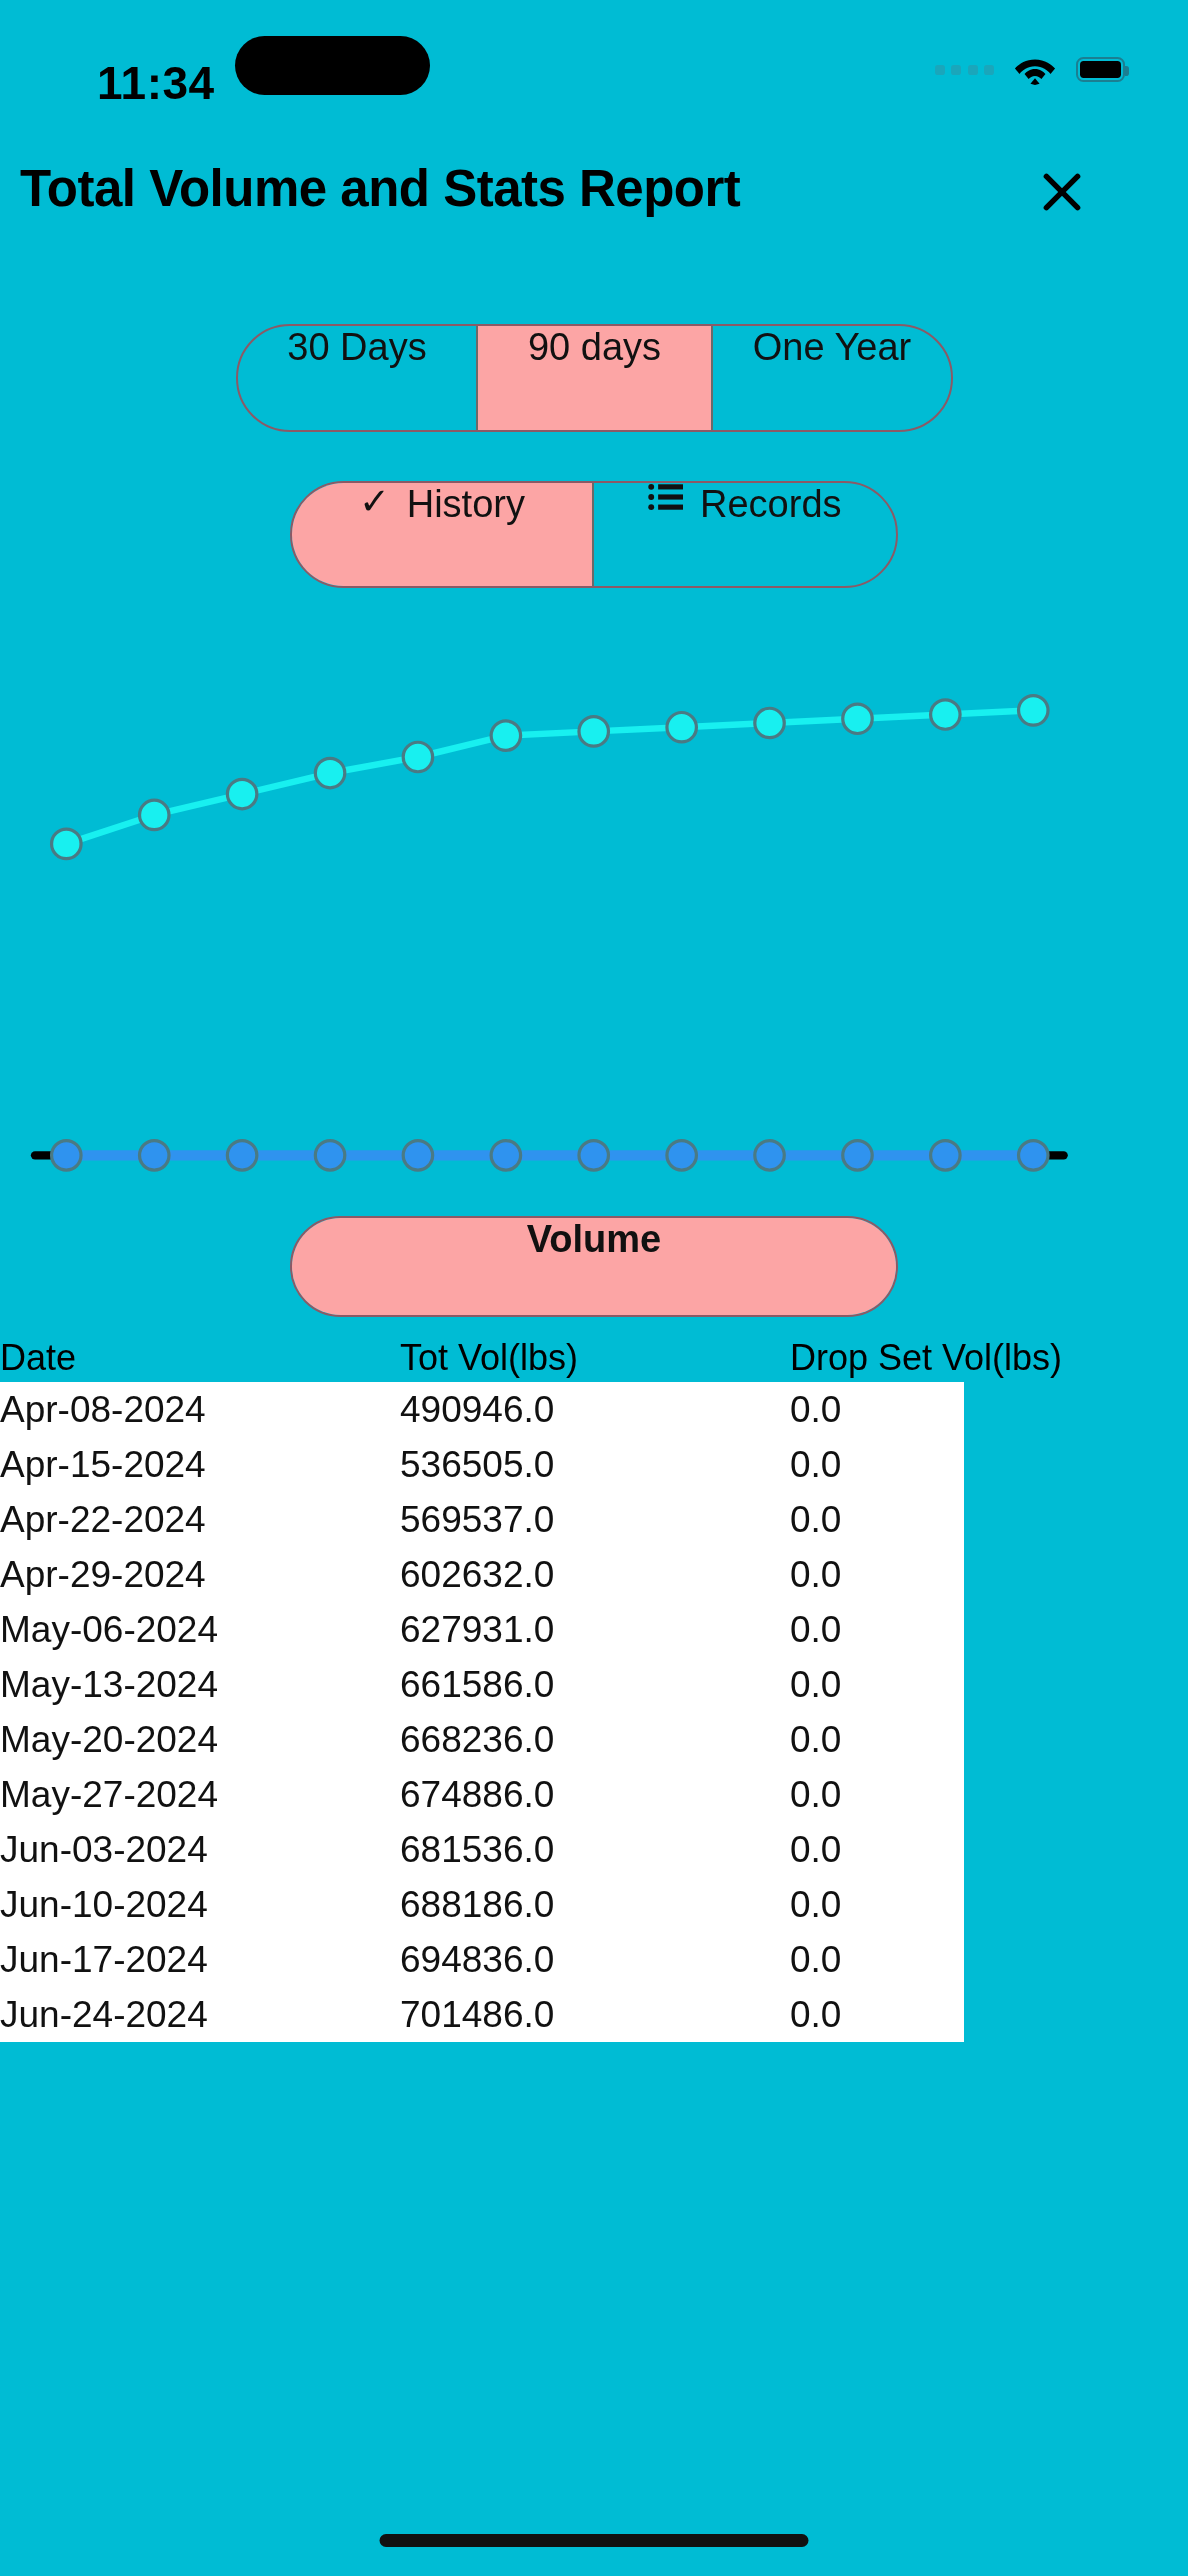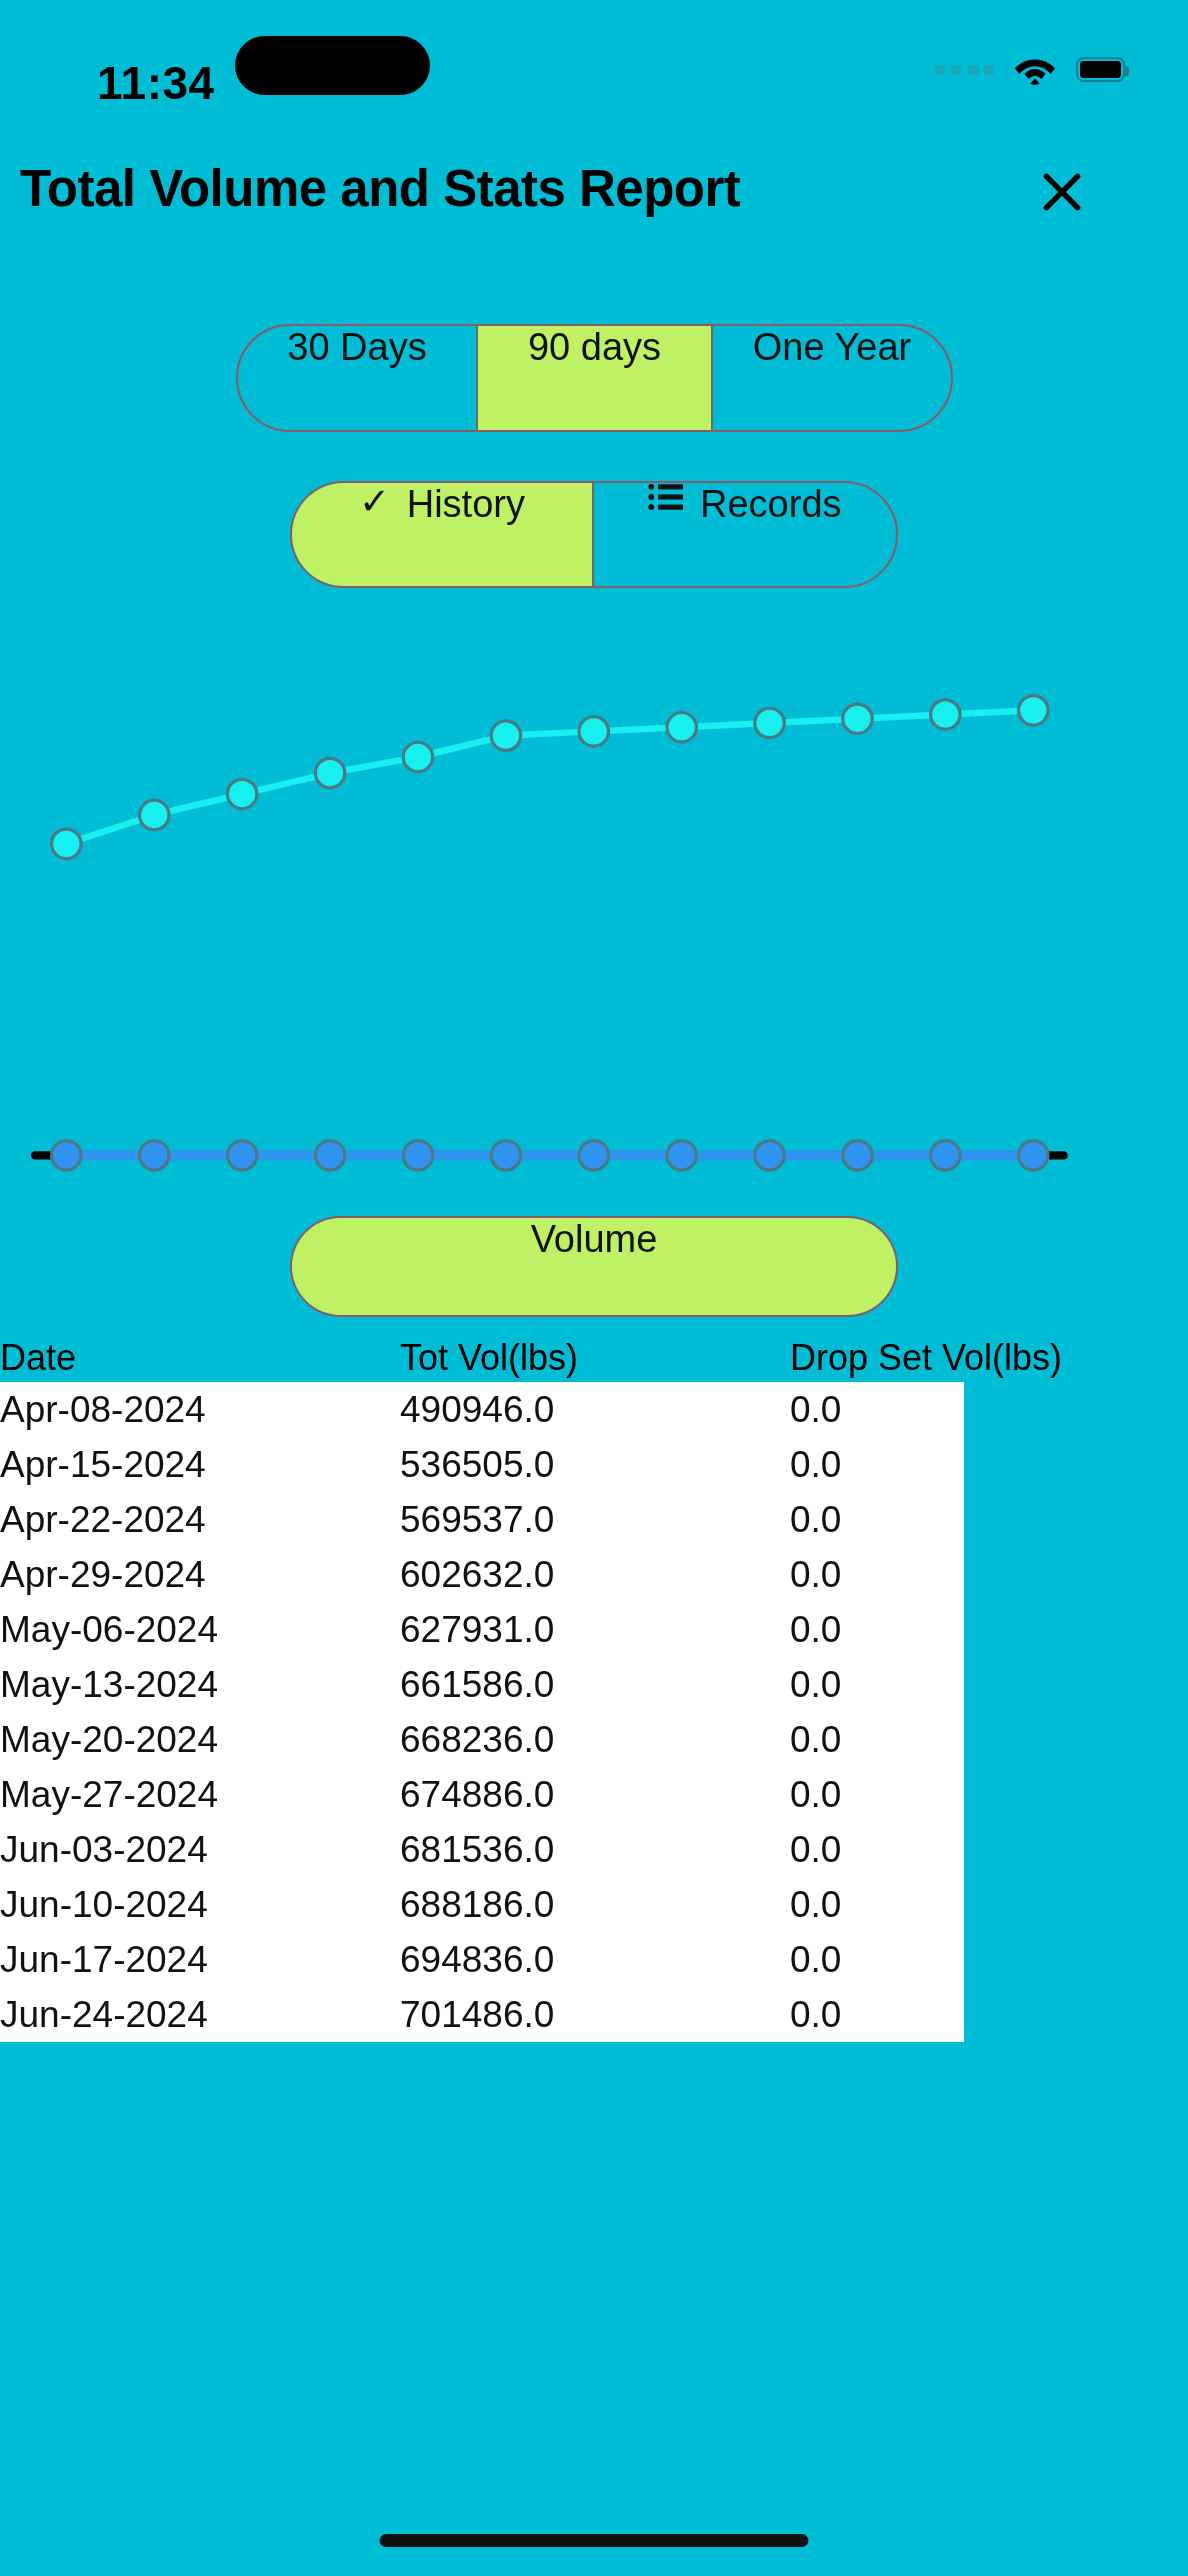--- a/index.html
+++ b/index.html
@@ -75,39 +75,39 @@
   .seg .segbtn{
     display:flex; align-items:flex-start; justify-content:center;
     gap:16.6px;
     font-size:38px; color:#111;
     background:transparent;
     border-right:2.3px solid #6a6a6a;
     cursor:pointer;
     white-space:nowrap;
   }
   .seg .segbtn:last-child{ border-right:none; }
-  .seg .segbtn.active{ background:#bef264; }
+  .seg .segbtn.active{ background:#fca5a5; }
 
   #seg-range{
     left:236px; top:324px; width:717px; height:108px;
   }
   #seg-range .segbtn{ flex:1 1 auto; }
   #seg-range .segbtn:nth-child(1){ flex:0 0 240px; }
   #seg-range .segbtn:nth-child(2){ flex:0 0 235px; }
   #seg-range .segbtn:nth-child(3){ flex:1 1 auto; }
 
   #seg-mode{
     left:290px; top:481px; width:608px; height:107px;
   }
   #seg-mode .segbtn{ flex:1 1 50%; }
 
   #seg-metric{
     left:290px; top:1216px; width:608px; height:101px;
   }
-  #seg-metric .segbtn{ flex:1 1 33.333%; }
+  #seg-metric .segbtn{ flex:1 1 33.333%;font-weight:bold; }
 
   .check-icon{ font-size:37px; line-height:1; color:#111; }
   .list-icon{ display:inline-block; }
   .list-icon svg{ display:block; }
 
   
   .chart-area{
     position:absolute; left:0; top:608px;
     width:1188px; height:645px;
     pointer-events:none;

